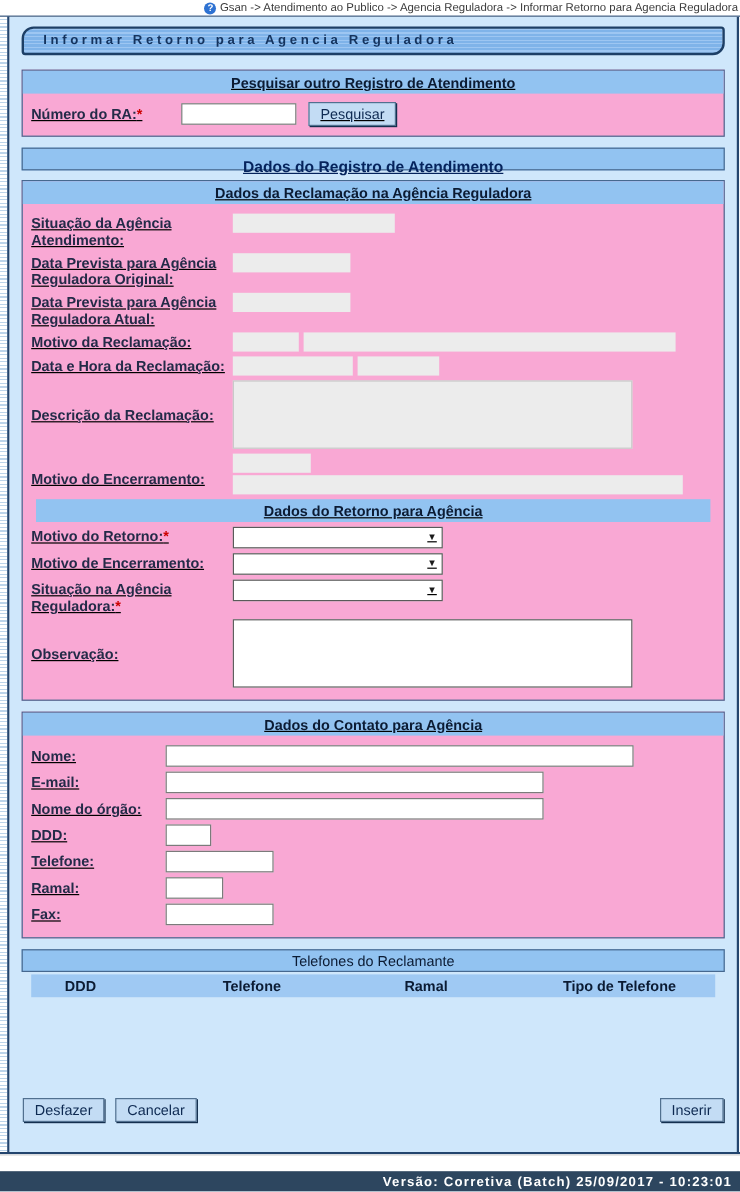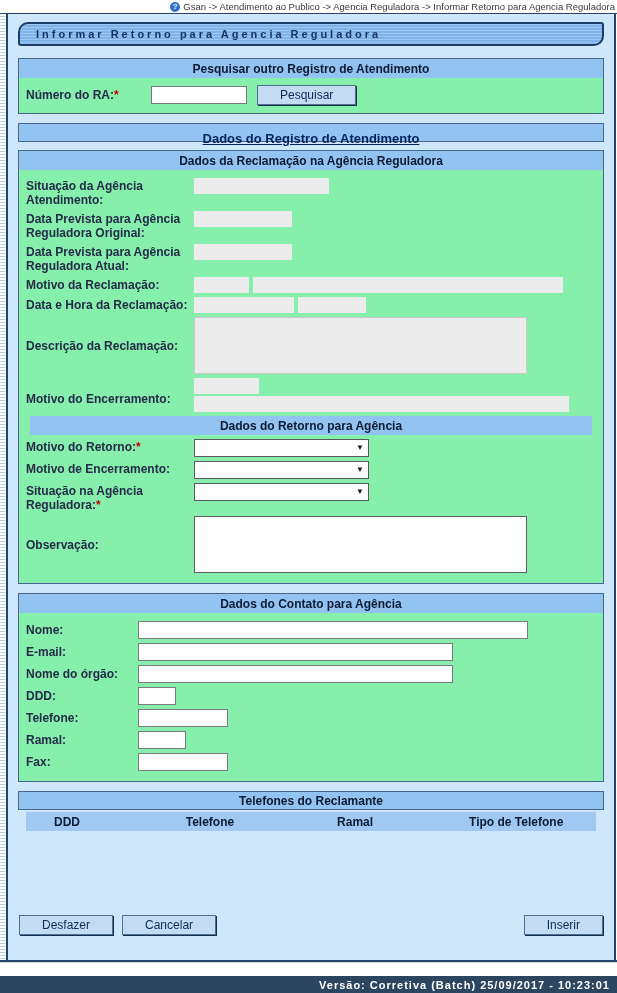--- a/index.html
+++ b/index.html
@@ -44,21 +44,21 @@
     height: 24px; margin: 2px 1px 12px 1px;
     border: 2px solid #1d3f66; border-radius: 10px 3px 10px 3px;
     background: repeating-linear-gradient(to bottom, #9dc6f2 0 1px, #7fb3e9 1px 3px);
     display: flex; align-items: center; padding-left: 16px;
   }
   .title-tab span {
     font-size: 11px; font-weight: bold; letter-spacing: 3px; color: #14335e;
   }
 
   
-  .box { border: 1px solid #46688f; margin: 0 1px 9px 1px; background: #86efac; }
+  .box { border: 1px solid #46688f; margin: 0 1px 9px 1px; background: #f9a8d4; text-decoration: underline; }
   .bar {
     background: #92c3f1; height: 19px; display: flex;
     align-items: center; justify-content: center;
   }
   .bar span { font-size: 12px; font-weight: bold; color: #0b1b33; }
   .bar.link-bar { border: 1px solid #46688f; margin: 0 1px 8px 1px; }
   .bar.link-bar a { font-size: 13px; font-weight: bold; color: #05235c; text-decoration: underline; cursor: pointer; margin-top: 12px; }
   .inner-bar { margin: 4px 4px; }
   .box-body { padding: 4px 7px 6px 7px; }
 
@@ -84,21 +84,21 @@
   }
   .sel .arrow { font-size: 8px; color: #1a1a1a; line-height: 8px; }
 
   
   .search-row { display: flex; align-items: center; padding: 7px 7px 8px 7px; }
   .search-row .lbl-search { width: 125px; font-size: 12px; font-weight: bold; color: #242b48; }
   .btn {
     background: #c3dcf4; border: 1px solid #51708f;
     box-shadow: 1px 1px 0 #14304f;
     color: #0e2a52; font-family: "Liberation Sans", sans-serif;
-    font-size: 12px; padding: 2px 22px; cursor: pointer;
+    font-size: 12px; padding: 2px 9px; cursor: pointer;
   }
   .search-row .btn { margin-left: 10px; }
 
   
   .phone-head {
     margin: 2px 9px 0 9px; height: 19px; background: #9fc9f3;
     display: flex; align-items: center; gap: 38px;
   }
   .phone-head .col { font-size: 12px; font-weight: bold; color: #0b1b33; text-align: center; }
   .col-ddd { width: 18%; } .col-tel { width: 28%; } .col-ramal { width: 19%; } .col-tipo { width: 35%; }
@@ -262,21 +262,21 @@
             <input class="txt" style="width: 48px;" value="">
           </div>
           <div class="row center">
             <span class="lbl-sm">Fax:</span>
             <input class="txt" style="width: 90px;" value="">
           </div>
         </div>
       </div>
 
       <div class="bar link-bar" style="margin-bottom:0">
-        <span style="font-size:12px; font-weight:bold; color:#0b1b33">Telefones do Reclamante</span>
+        <span style="font-size:12px; font-weight:normal; color:#0b1b33">Telefones do Reclamante</span>
       </div>
       <div class="phone-head">
         <span class="col col-ddd">DDD</span>
         <span class="col col-tel">Telefone</span>
         <span class="col col-ramal">Ramal</span>
         <span class="col col-tipo">Tipo de Telefone</span>
       </div>
       <div class="phone-body"></div>
 
       <div class="actions">

